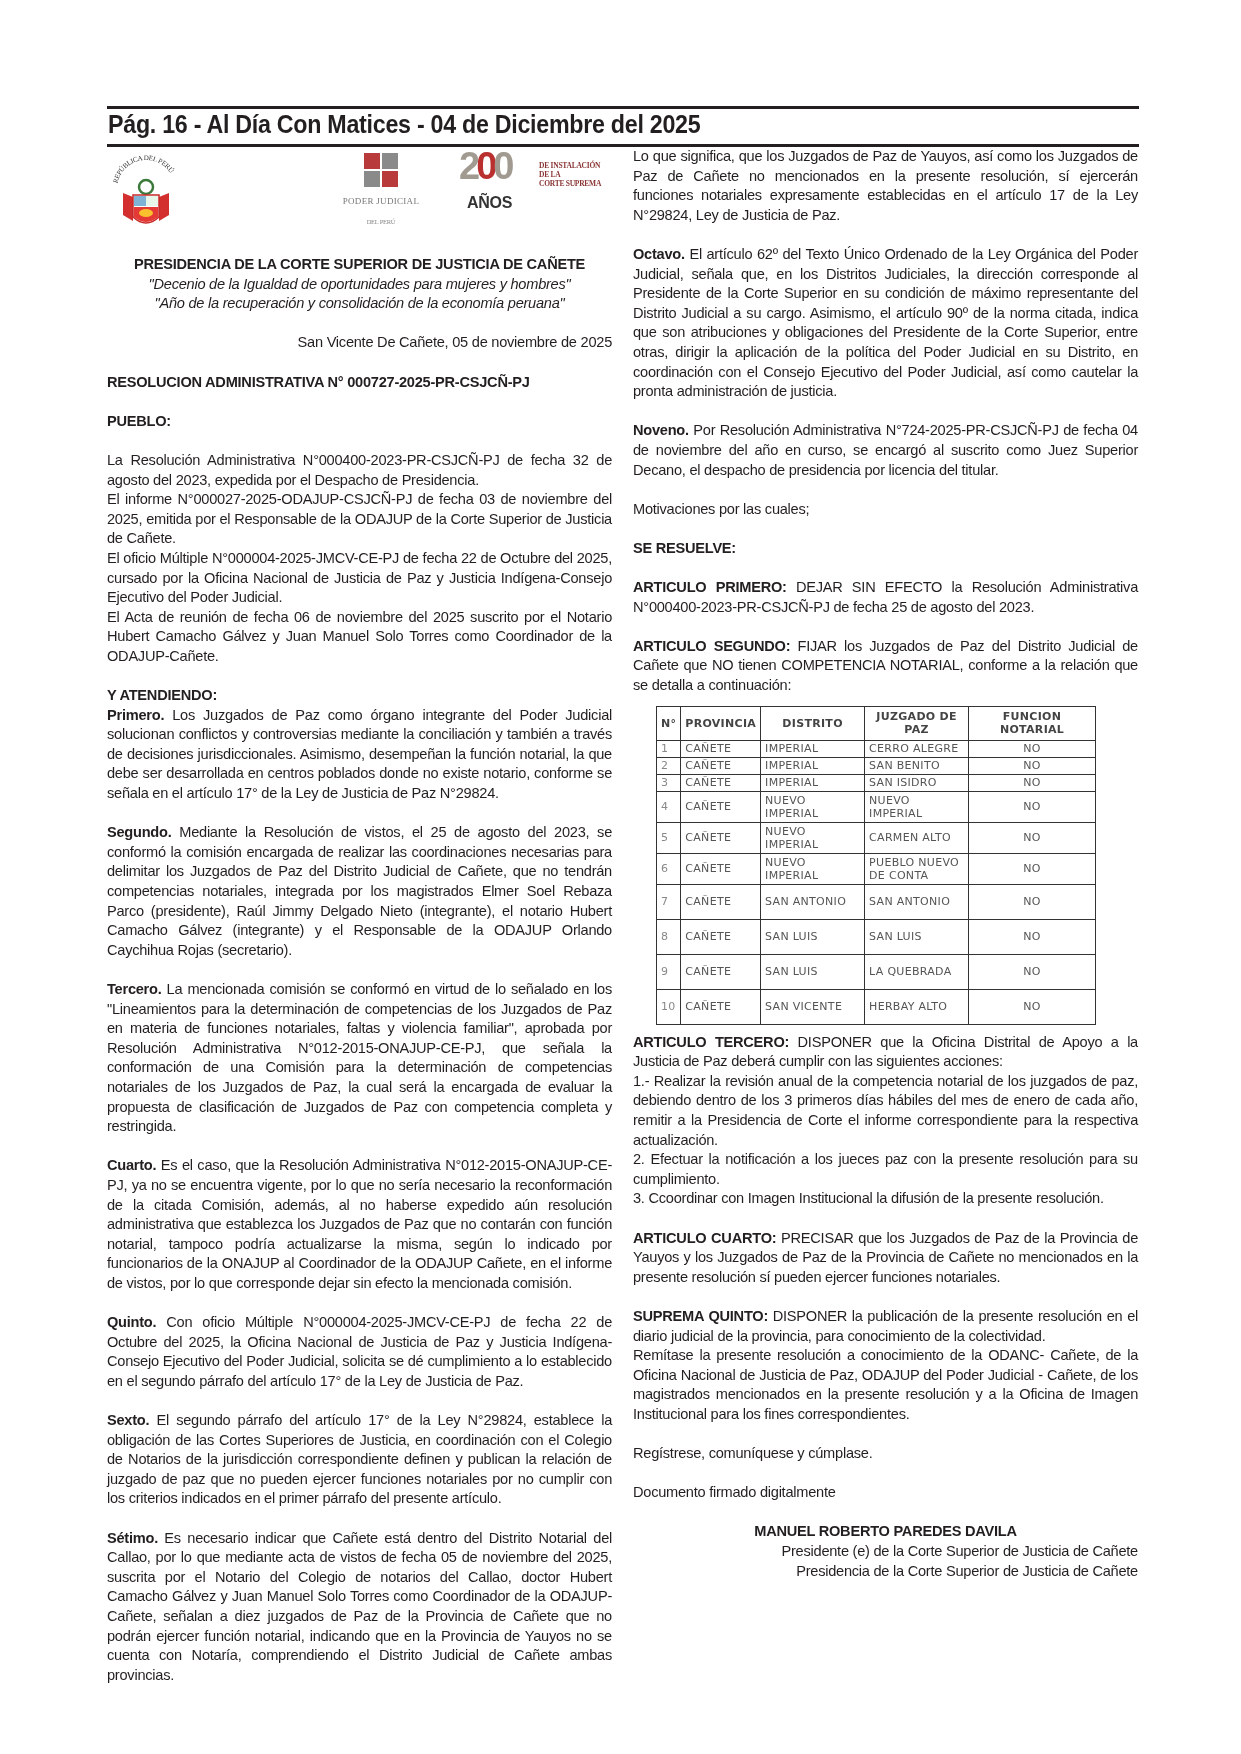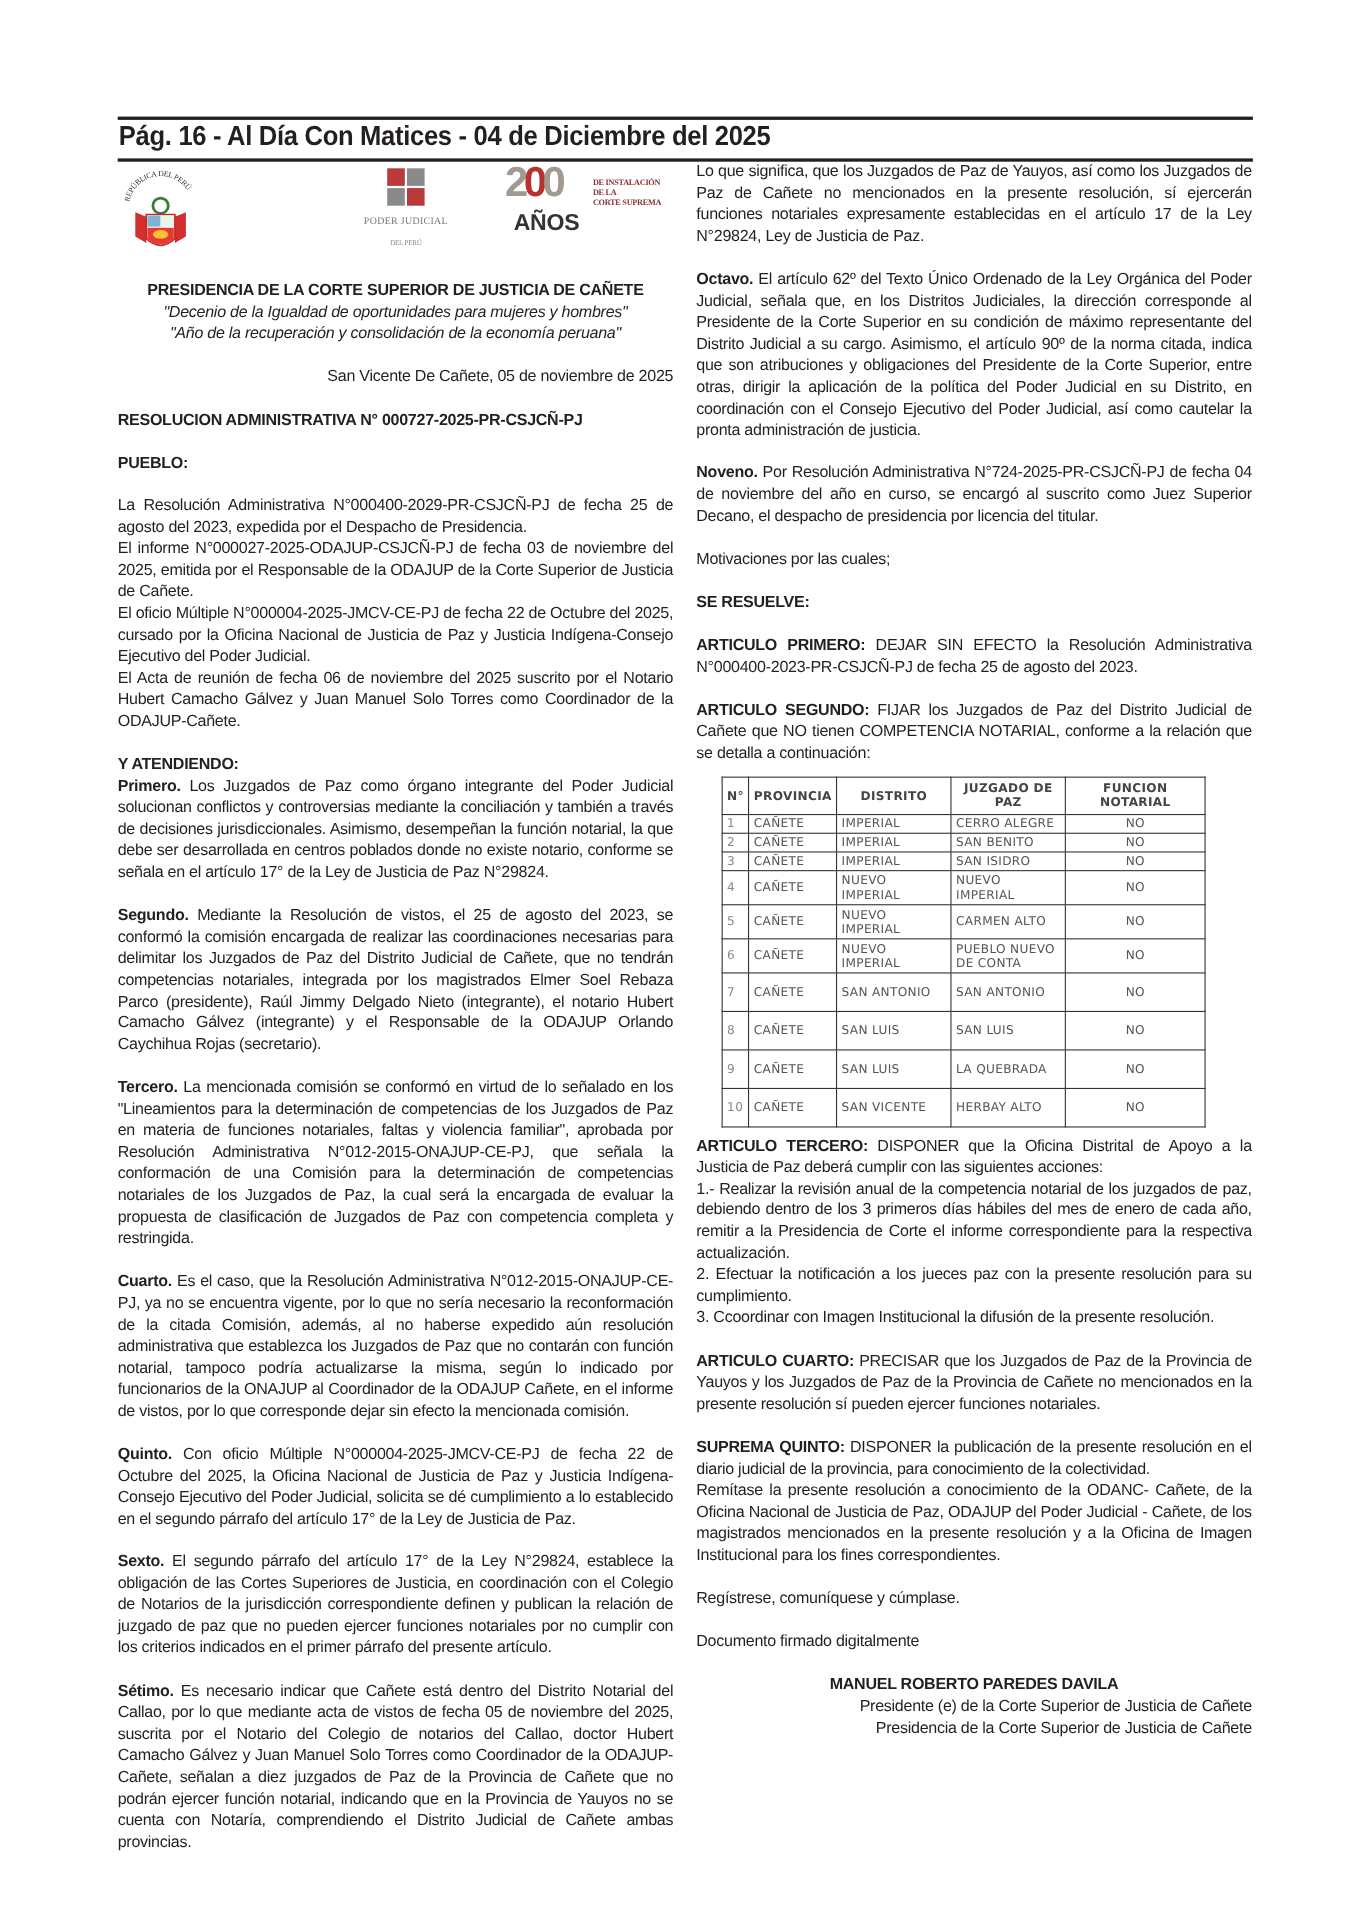--- a/index.html
+++ b/index.html
@@ -10,33 +10,33 @@
   .page-header { position:absolute; left:108px; top:110px; font-size:25px; font-weight:bold; letter-spacing:-0.3px;
                  transform:scaleX(0.93); transform-origin:left top; white-space:nowrap; }
   .col { position:absolute; font-size:14.6px; line-height:19.6px; text-align:justify; letter-spacing:-0.25px; }
   .col p { margin:0; }
   .col .gap { height:19.6px; }
   .left { left:107px; top:147px; width:505px; }
   .right { left:633px; top:147px; width:505px; }
   b { font-weight:bold; }
   .logos { position:relative; height:88px; }
   .escudo { position:absolute; left:2px; top:8px; width:74px; height:78px; }
-  .pj { position:absolute; left:212px; top:6px; width:100px; height:62px; text-align:center; }
+  .pj { position:absolute; left:224px; top:6px; width:100px; height:62px; text-align:center; }
   .pj-mark { width:34px; height:34px; margin:0 auto; display:grid; grid-template-columns:1fr 1fr; grid-gap:2px; }
   .pj-mark span { display:block; }
   .pj-mark span:nth-child(1){ background:#b83a3a; }
   .pj-mark span:nth-child(2){ background:#8a8a8a; }
   .pj-mark span:nth-child(3){ background:#8a8a8a; }
   .pj-mark span:nth-child(4){ background:#b83a3a; }
   .pj-name { font-family:"Liberation Serif", serif; font-size:9px; color:#777; margin-top:5px; letter-spacing:0.3px; }
   .pj-sub { font-family:"Liberation Serif", serif; font-size:6.5px; color:#888; }
   .bicent { position:absolute; left:352px; top:10px; width:160px; height:60px; }
   .bic-num { position:absolute; left:0; top:0; font-size:38px; font-weight:bold; color:#a09a90; letter-spacing:-4px; }
   .bic-num .zero { color:#b9302f; }
-  .bic-anos { position:absolute; left:8px; top:36px; font-size:21px; color:#333; font-weight:bold; }
+  .bic-anos { position:absolute; left:8px; top:36px; font-size:16px; color:#333; font-weight:bold; }
   .bic-text { position:absolute; left:80px; top:4px; font-family:"Liberation Serif", serif; font-size:7.5px; font-weight:bold; color:#8a3535; line-height:9px; }
   .right-align { text-align:right; }
   .inst-title { font-weight:bold; text-align:center; font-size:14.6px; }
   .italic { font-style:italic; text-align:center; }
   .res-title { font-weight:bold; text-align:left; }
   
   .tbl-wrap { margin:10px 0 0 23px; width:440px; }
   table { border-collapse:collapse; width:440px; font-family:"DejaVu Sans", sans-serif; font-size:11px; color:#555; letter-spacing:0.3px; }
   th, td { border:1.3px solid #333; padding:1px 4px; vertical-align:middle; text-align:left; line-height:13px; }
   th { font-weight:bold; color:#444; text-align:center; font-size:11px; height:31px; }
@@ -94,21 +94,21 @@
   <p class="inst-title">PRESIDENCIA DE LA CORTE SUPERIOR DE JUSTICIA DE CAÑETE</p>
   <p class="italic">"Decenio de la Igualdad de oportunidades para mujeres y hombres"</p>
   <p class="italic">"Año de la recuperación y consolidación de la economía peruana"</p>
   <div class="gap"></div>
   <p class="right-align">San Vicente De Cañete, 05 de noviembre de 2025</p>
   <div class="gap"></div>
   <p class="res-title">RESOLUCION ADMINISTRATIVA N° 000727-2025-PR-CSJCÑ-PJ</p>
   <div class="gap"></div>
   <p><b>PUEBLO:</b></p>
   <div class="gap"></div>
-  <p>La Resolución Administrativa N°000400-2029-PR-CSJCÑ-PJ de fecha 25 de agosto del 2023, expedida por el Despacho de Presidencia.</p>
+  <p>La Resolución Administrativa N°000400-2023-PR-CSJCÑ-PJ de fecha 32 de agosto del 2023, expedida por el Despacho de Presidencia.</p>
   <p>El informe N°000027-2025-ODAJUP-CSJCÑ-PJ de fecha 03 de noviembre del 2025, emitida por el Responsable de la ODAJUP de la Corte Superior de Justicia de Cañete.</p>
   <p>El oficio Múltiple N°000004-2025-JMCV-CE-PJ de fecha 22 de Octubre del 2025, cursado por la Oficina Nacional de Justicia de Paz y Justicia Indígena-Consejo Ejecutivo del Poder Judicial.</p>
   <p>El Acta de reunión de fecha 06 de noviembre del 2025 suscrito por el Notario Hubert Camacho Gálvez y Juan Manuel Solo Torres como Coordinador de la ODAJUP-Cañete.</p>
   <div class="gap"></div>
   <p><b>Y ATENDIENDO:</b></p>
   <p><b>Primero.</b><span> Los Juzgados de Paz como órgano integrante del Poder Judicial solucionan conflictos y controversias mediante la conciliación y también a través de decisiones jurisdiccionales. Asimismo, desempeñan la función notarial, la que debe ser desarrollada en centros poblados donde no existe notario, conforme se señala en el artículo 17° de la Ley de Justicia de Paz N°29824.</span></p>
   <div class="gap"></div>
   <p><b>Segundo.</b><span> Mediante la Resolución de vistos, el 25 de agosto del 2023, se conformó la comisión encargada de realizar las coordinaciones necesarias para delimitar los Juzgados de Paz del Distrito Judicial de Cañete, que no tendrán competencias notariales, integrada por los magistrados Elmer Soel Rebaza Parco (presidente), Raúl Jimmy Delgado Nieto (integrante), el notario Hubert Camacho Gálvez (integrante) y el Responsable de la ODAJUP Orlando Caychihua Rojas (secretario).</span></p>
   <div class="gap"></div>
   <p><b>Tercero.</b><span> La mencionada comisión se conformó en virtud de lo señalado en los "Lineamientos para la determinación de competencias de los Juzgados de Paz en materia de funciones notariales, faltas y violencia familiar", aprobada por Resolución Administrativa N°012-2015-ONAJUP-CE-PJ, que señala la conformación de una Comisión para la determinación de competencias notariales de los Juzgados de Paz, la cual será la encargada de evaluar la propuesta de clasificación de Juzgados de Paz con competencia completa y restringida.</span></p>

